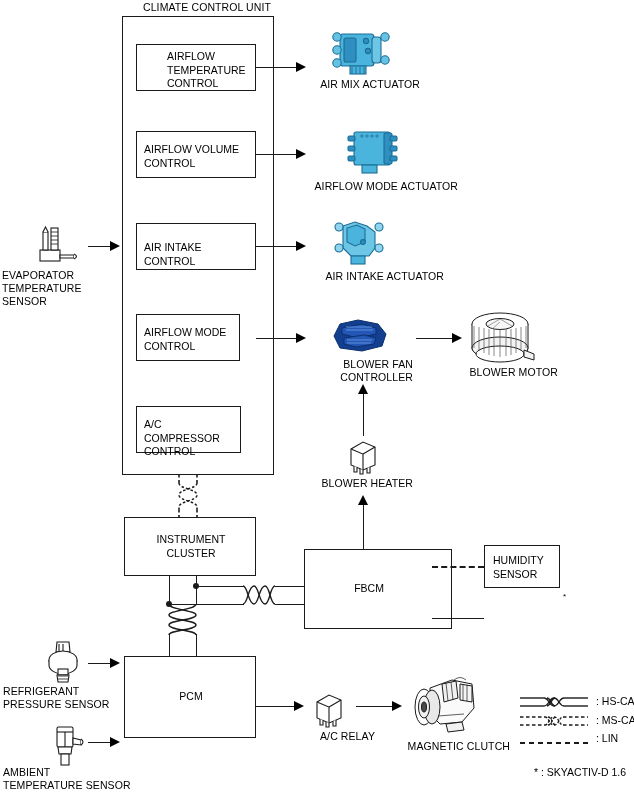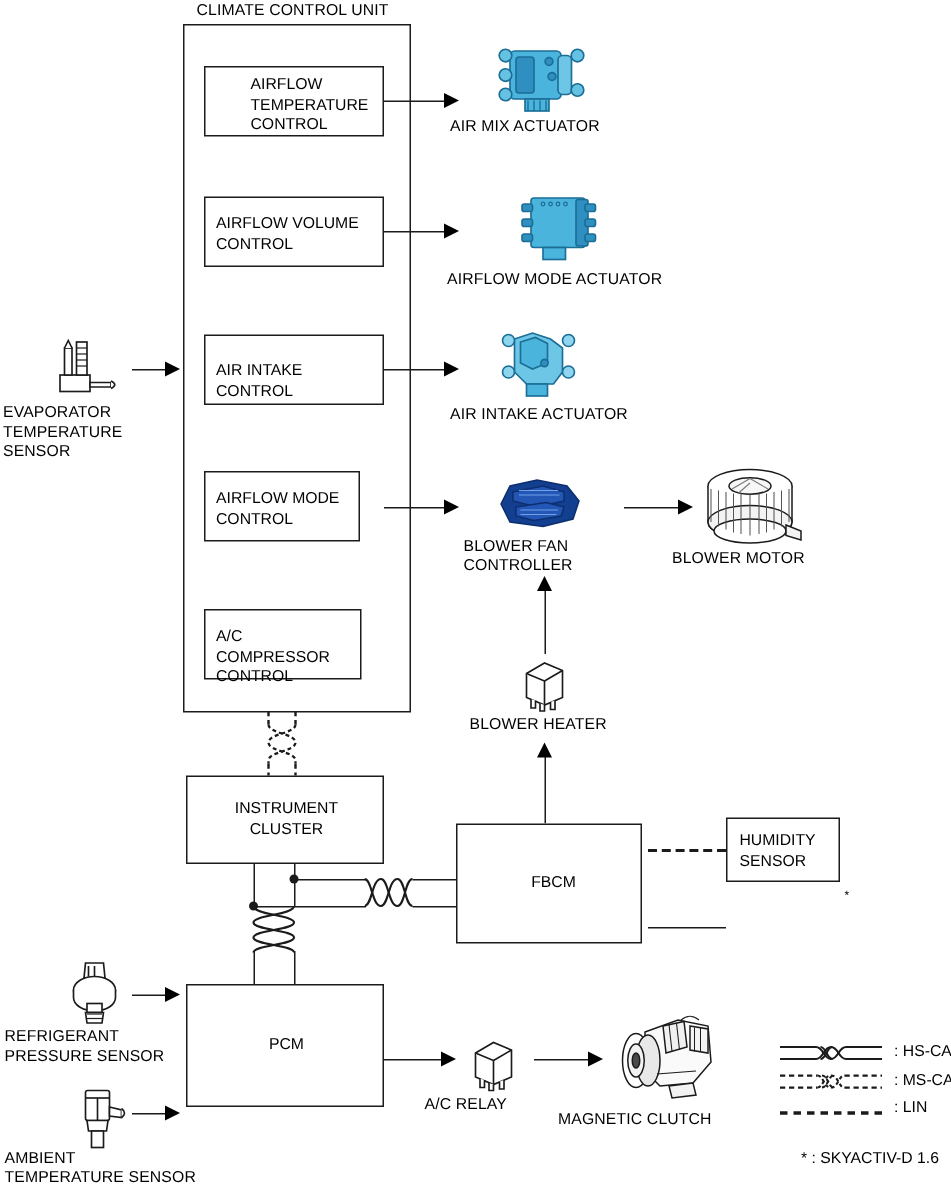--- a/index.html
+++ b/index.html
@@ -20,21 +20,21 @@
   
   .lbl {
     position: absolute;
     font-family: "Liberation Sans", sans-serif;
     font-size: 10.5px;
     line-height: 13px;
     color: #000000;
     white-space: pre-line;
     letter-spacing: 0.1px;
   }
-  .lbl.c { text-align: left; }
+  .lbl.c { text-align: right; }
   .lbl.l { text-align: left; }
 
   
   .box {
     position: absolute;
     border: 1.3px solid #1b1b1b;
     background: #ffffff;
     box-sizing: border-box;
   }
   .box-lbl {
@@ -89,21 +89,21 @@
     position: absolute;
     font-size: 8px;
     line-height: 8px;
   }
 </style>
 </head>
 <body>
 
 <div id="page">
 
-  <div class="lbl l" style="left:131px; top:1px;">CLIMATE CONTROL UNIT</div>
+  <div class="lbl l" style="left:143px; top:1px;">CLIMATE CONTROL UNIT</div>
 
   <div class="box ccu-outer" style="left:122px; top:16px; width:152px; height:459px;"></div>
 
   <div class="box" style="left:136px; top:44px; width:120px; height:47px;">
     <div class="box-lbl" style="left:7px; top:5px;margin-left:23px;">AIRFLOW
 TEMPERATURE
 CONTROL</div>
   </div>
 
   <div class="box" style="left:136px; top:131px; width:120px; height:47px;">
@@ -342,21 +342,21 @@
 
   <div class="twist" style="left:243px; top:578px;">
     <svg width="33" height="34" viewBox="0 0 33 34">
       <g stroke="#1b1b1b" stroke-width="1.4" fill="none">
         <path d="M0 8 C 5 8, 5 26, 11 26 C 16 26, 16 8, 22 8 C 27 8, 27 26, 32 26"></path>
         <path d="M0 26 C 5 26, 5 8, 11 8 C 16 8, 16 26, 22 26 C 27 26, 27 8, 32 8"></path>
       </g>
     </svg>
   </div>
 
-  <div class="box" style="left:304px; top:549px; width:124px; height:80px;">
+  <div class="box" style="left:304px; top:549px; width:148px; height:80px;">
     <div class="box-lbl" style="left:0; top:32px; width:128px; text-align:center;">FBCM</div>
   </div>
 
   <div class="hl-dash" style="left:432px; top:566px; width:52px;"></div>
 
   <div class="hl" style="left:432px; top:618px; width:52px;"></div>
 
   <div class="box" style="left:484px; top:545px; width:76px; height:43px;">
     <div class="box-lbl" style="left:8px; top:8px;">HUMIDITY
 SENSOR</div>

